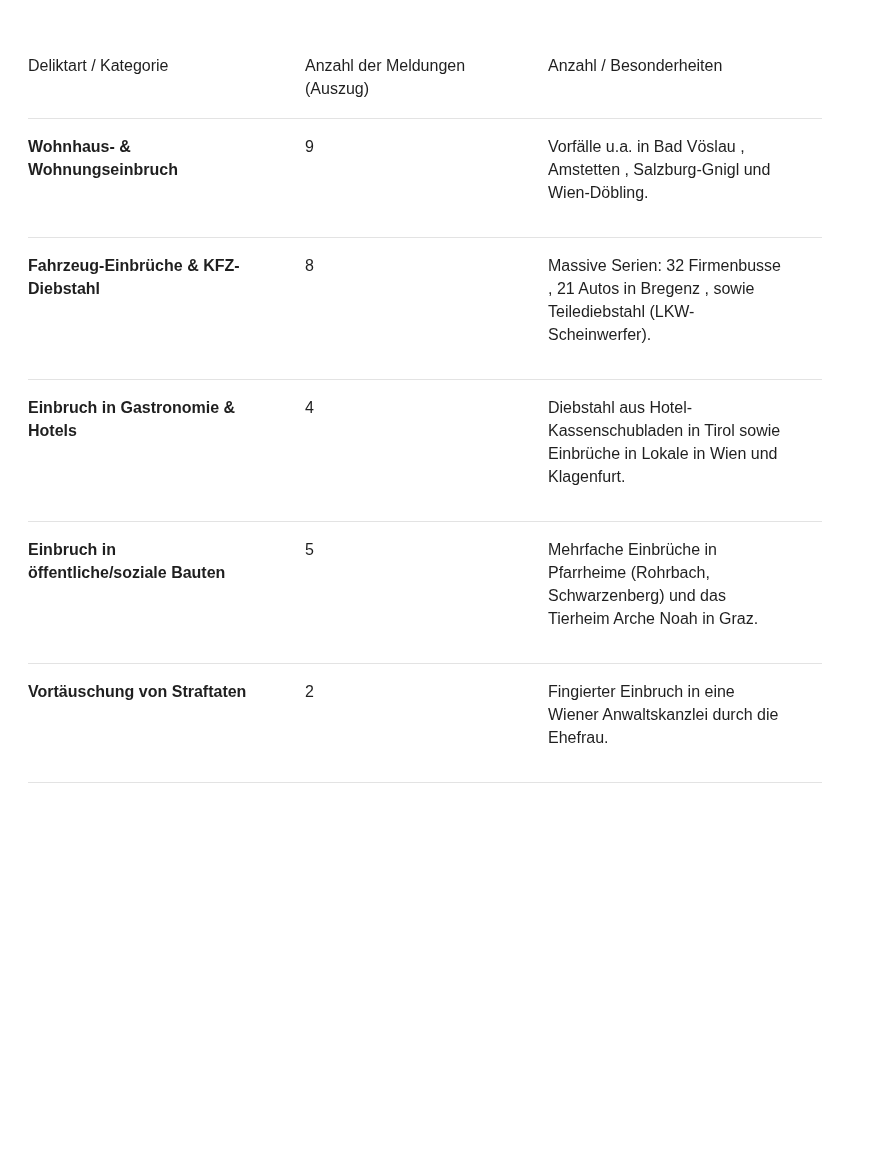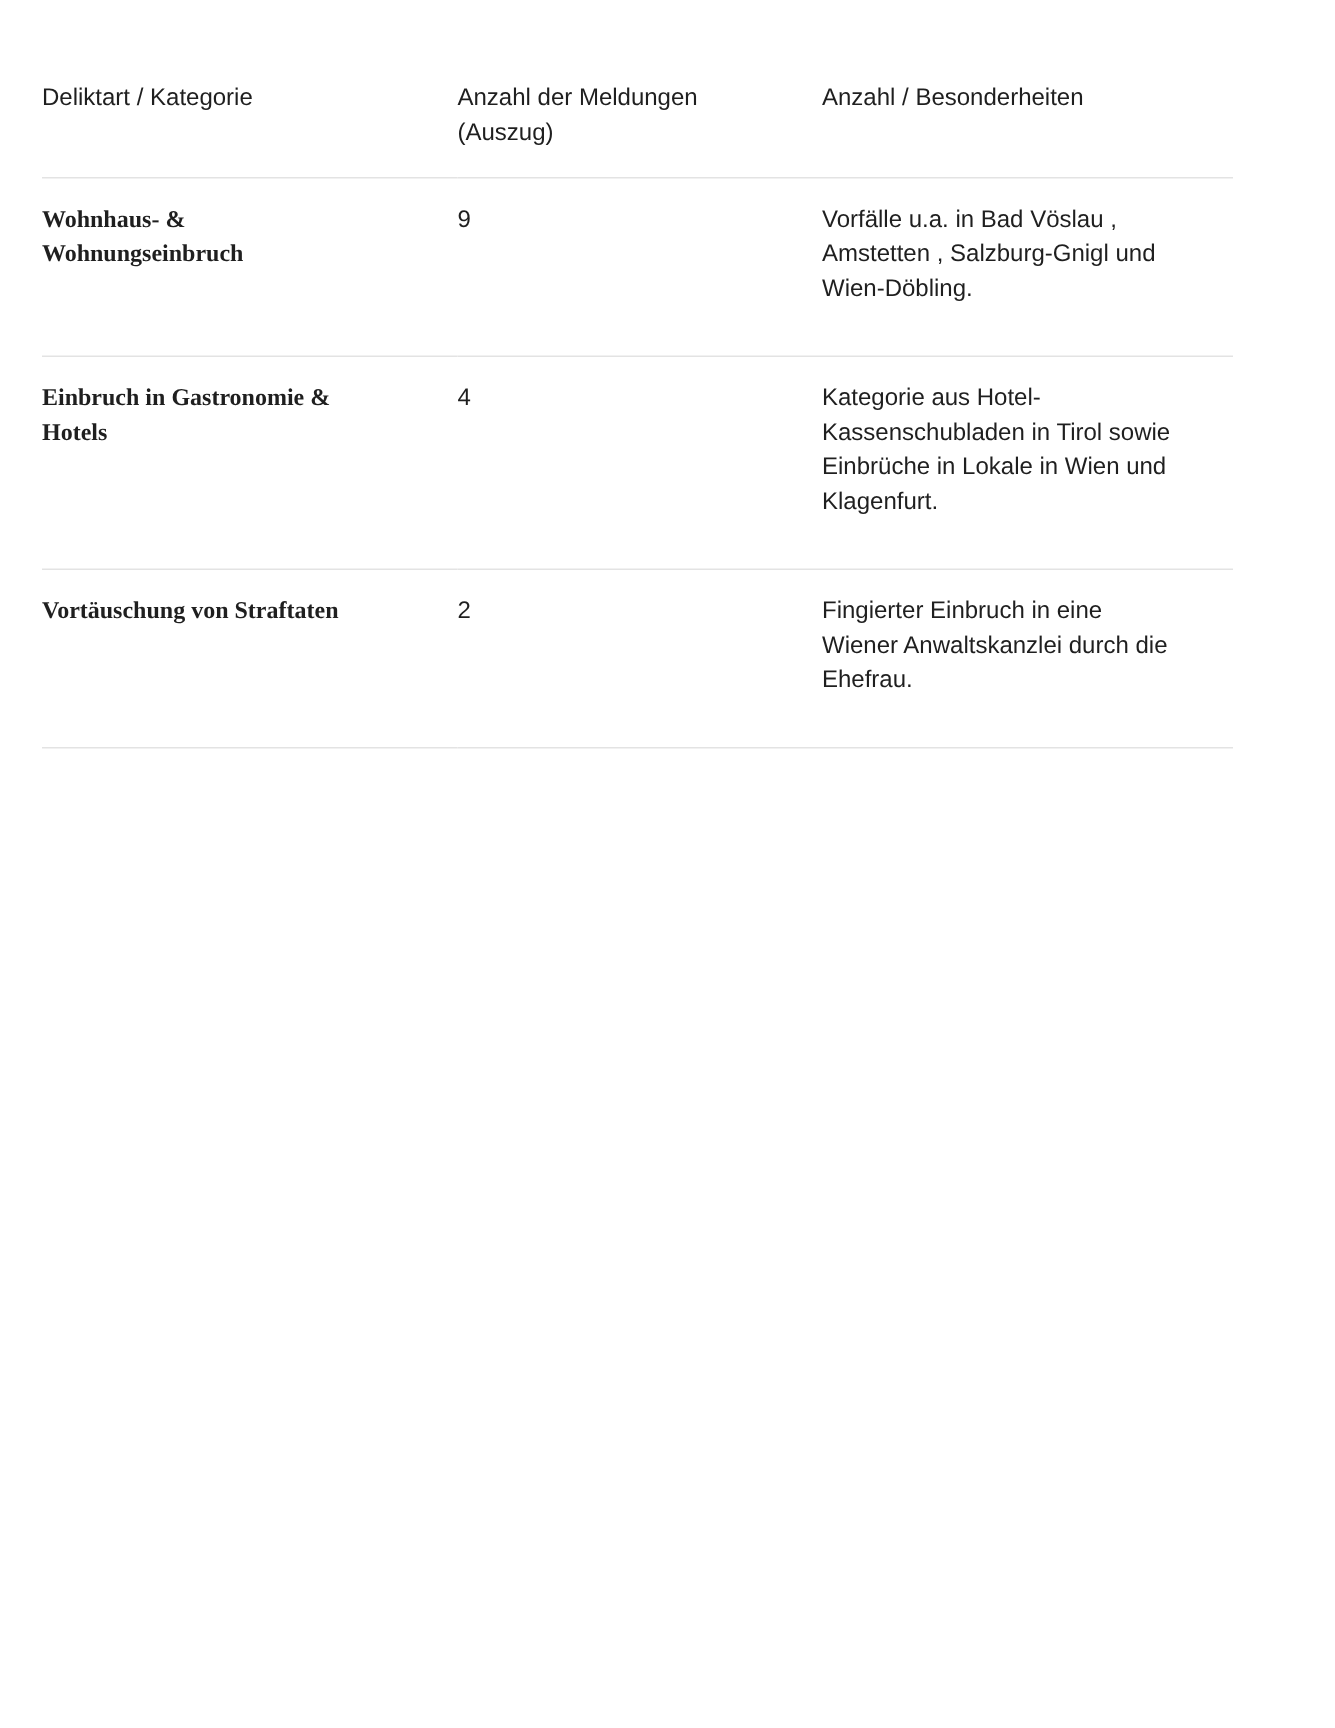--- a/index.html
+++ b/index.html
@@ -45,21 +45,20 @@
     font-weight: 400;
     vertical-align: top;
     padding: 16px 0 33px 0;
     border-bottom: 1px solid #e3e3e3;
     white-space: pre-line;
     color: #1f1f1f;
   }
   td.cat {
     font-weight: 700;
     padding-right: 25px;
-    font-family: Liberation Serif, serif;
   }
   td.num {
     padding-right: 24px;
   }
   th.h3, td.det { padding-right: 0; }
 </style>
 </head>
 <body>
 
 <div class="page">
@@ -81,27 +80,45 @@
       <tbody>
         <tr>
           <td class="cat">Wohnhaus- &amp;
 Wohnungseinbruch</td>
           <td class="num">9</td>
           <td class="det">Vorfälle u.a. in Bad Vöslau ,
 Amstetten , Salzburg-Gnigl und
 Wien-Döbling.</td>
         </tr>
         <tr>
+          <td class="cat">Fahrzeug-Einbrüche &amp; KFZ-
+Diebstahl</td>
+          <td class="num">8</td>
+          <td class="det">Massive Serien: 32 Firmenbusse
+, 21 Autos in Bregenz , sowie
+Teilediebstahl (LKW-
+Scheinwerfer).</td>
+        </tr>
+        <tr>
           <td class="cat">Einbruch in Gastronomie &amp;
 Hotels</td>
           <td class="num">4</td>
-          <td class="det">Kategorie aus Hotel-
+          <td class="det">Diebstahl aus Hotel-
 Kassenschubladen in Tirol sowie
 Einbrüche in Lokale in Wien und
 Klagenfurt.</td>
+        </tr>
+        <tr>
+          <td class="cat">Einbruch in
+öffentliche/soziale Bauten</td>
+          <td class="num">5</td>
+          <td class="det">Mehrfache Einbrüche in
+Pfarrheime (Rohrbach,
+Schwarzenberg) und das
+Tierheim Arche Noah in Graz.</td>
         </tr>
         <tr>
           <td class="cat">Vortäuschung von Straftaten</td>
           <td class="num">2</td>
           <td class="det">Fingierter Einbruch in eine
 Wiener Anwaltskanzlei durch die
 Ehefrau.</td>
         </tr>
       </tbody>
     </table>

